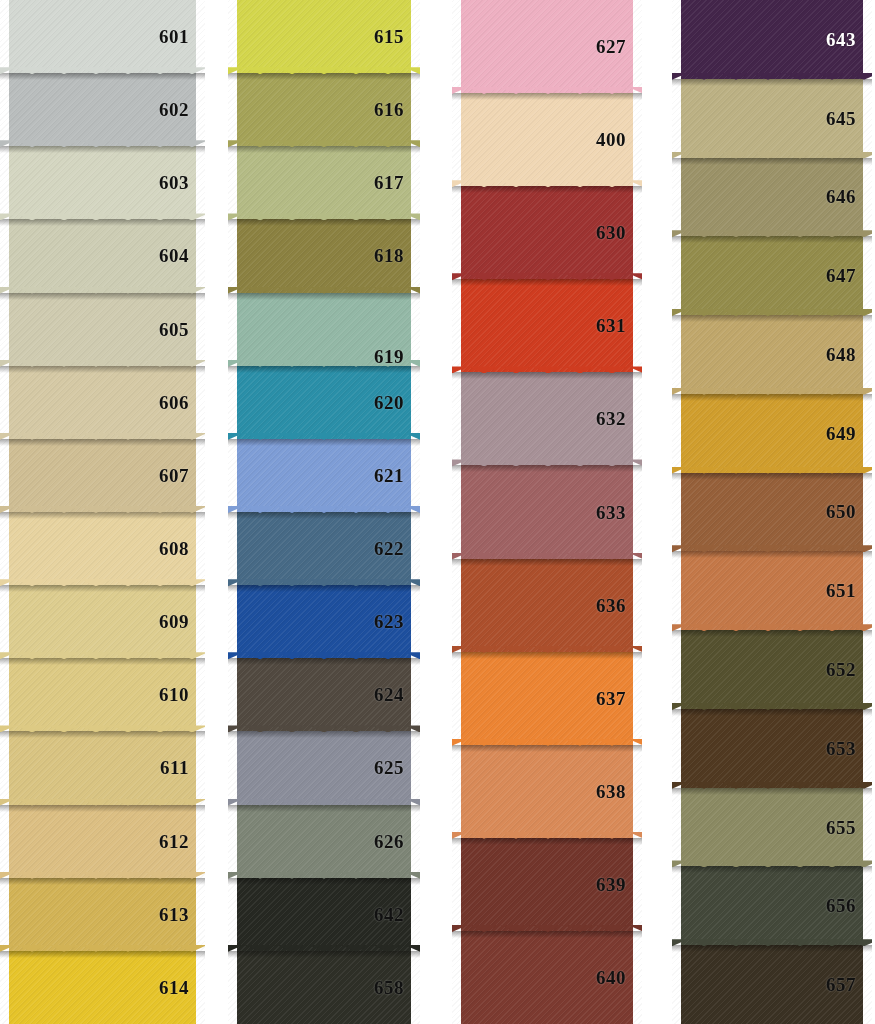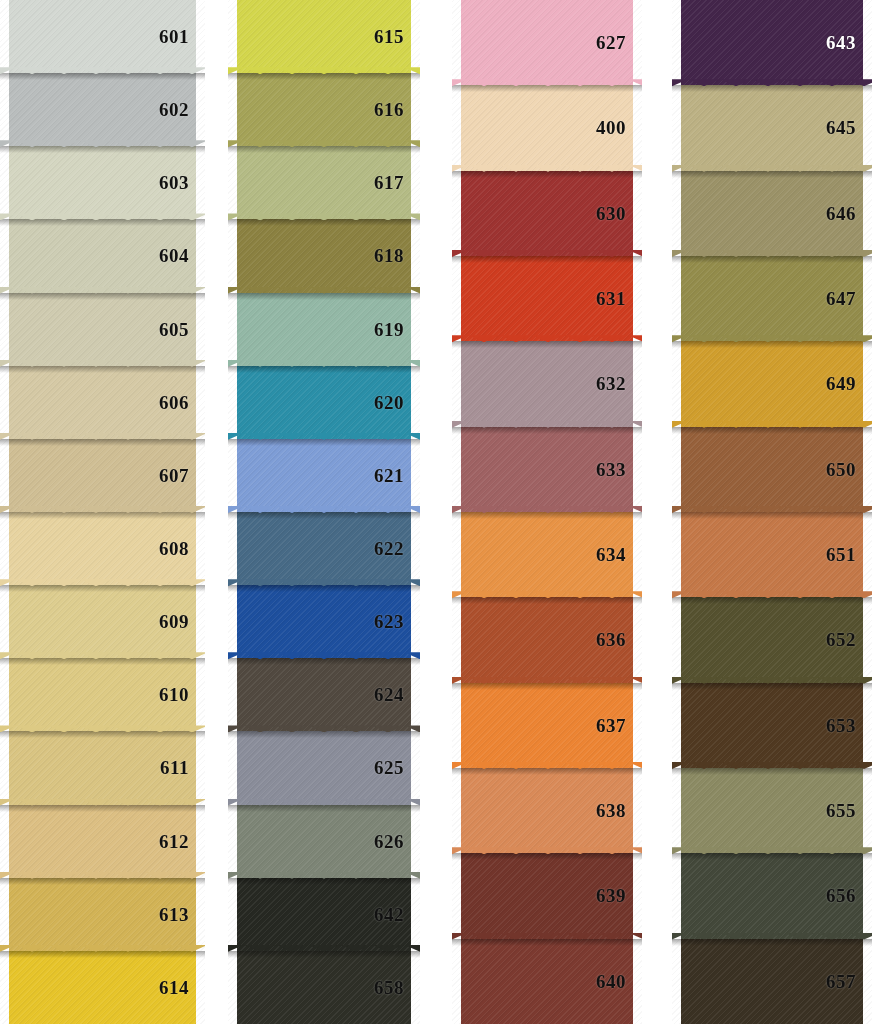--- a/index.html
+++ b/index.html
@@ -542,21 +542,21 @@
           <i style="top: 22px; background: rgb(255, 255, 255); clip-path: polygon(100% 0px, 0px 50%, 100% 100%);"></i>
           <i style="top: 33px; background: rgb(255, 255, 255); clip-path: polygon(100% 0px, 0px 50%, 100% 100%);"></i>
           <i style="top: 44px; background: rgb(255, 255, 255); clip-path: polygon(100% 0px, 0px 50%, 100% 100%);"></i>
           <i style="top: 55px; background: rgb(255, 255, 255); clip-path: polygon(100% 0px, 0px 50%, 100% 100%);"></i>
           <i style="top: 66px; background: rgb(255, 255, 255); clip-path: polygon(100% 0px, 0px 50%, 100% 100%);"></i>
           <i style="top: 77px; background: rgb(255, 255, 255); clip-path: polygon(100% 0px, 0px 50%, 100% 100%);"></i>
         </div>
         <div style="position: absolute; left: 0px; right: 0px; bottom: -1px; height: 7px; z-index: 4; background: rgb(139, 129, 65); clip-path: polygon(0% 0%, 0% 100%, 8.33333% 0%, 16.6667% 100%, 25% 0%, 33.3333% 100%, 41.6667% 0%, 50% 100%, 58.3333% 0%, 66.6667% 100%, 75% 0%, 83.3333% 100%, 91.6667% 0%, 100% 100%, 100% 0%);"></div>
         <div class="label dark">618</div>
       </div>
-      <div class="swatch" title="619" style="background: rgb(147, 184, 166);">
+      <div class="swatch" title="619" style="background: rgb(147, 184, 166); align-items: flex-end;">
         <div class="tex"></div>
         <div class="shadow"></div>
         <div class="zig left">
           <i style="top: 0px; background: rgb(255, 255, 255); clip-path: polygon(0px 0px, 100% 50%, 0px 100%);"></i>
           <i style="top: 11px; background: rgb(255, 255, 255); clip-path: polygon(0px 0px, 100% 50%, 0px 100%);"></i>
           <i style="top: 22px; background: rgb(255, 255, 255); clip-path: polygon(0px 0px, 100% 50%, 0px 100%);"></i>
           <i style="top: 33px; background: rgb(255, 255, 255); clip-path: polygon(0px 0px, 100% 50%, 0px 100%);"></i>
           <i style="top: 44px; background: rgb(255, 255, 255); clip-path: polygon(0px 0px, 100% 50%, 0px 100%);"></i>
           <i style="top: 55px; background: rgb(255, 255, 255); clip-path: polygon(0px 0px, 100% 50%, 0px 100%);"></i>
           <i style="top: 66px; background: rgb(255, 255, 255); clip-path: polygon(0px 0px, 100% 50%, 0px 100%);"></i>
@@ -956,46 +956,20 @@
           <i style="top: 22px; background: rgb(255, 255, 255); clip-path: polygon(100% 0px, 0px 50%, 100% 100%);"></i>
           <i style="top: 33px; background: rgb(255, 255, 255); clip-path: polygon(100% 0px, 0px 50%, 100% 100%);"></i>
           <i style="top: 44px; background: rgb(255, 255, 255); clip-path: polygon(100% 0px, 0px 50%, 100% 100%);"></i>
           <i style="top: 55px; background: rgb(255, 255, 255); clip-path: polygon(100% 0px, 0px 50%, 100% 100%);"></i>
           <i style="top: 66px; background: rgb(255, 255, 255); clip-path: polygon(100% 0px, 0px 50%, 100% 100%);"></i>
           <i style="top: 77px; background: rgb(255, 255, 255); clip-path: polygon(100% 0px, 0px 50%, 100% 100%);"></i>
         </div>
         <div style="position: absolute; left: 0px; right: 0px; bottom: -1px; height: 7px; z-index: 4; background: rgb(159, 98, 99); clip-path: polygon(0% 0%, 0% 100%, 8.42105% 0%, 16.8421% 100%, 25.2632% 0%, 33.6842% 100%, 42.1053% 0%, 50.5263% 100%, 58.9474% 0%, 67.3684% 100%, 75.7895% 0%, 84.2105% 100%, 92.6316% 0%, 101.053% 100%, 100% 0%);"></div>
         <div class="label dark">633</div>
       </div>
-      <div class="swatch" title="634" style="background: rgb(232, 147, 69);">
-        <div class="tex"></div>
-        <div class="shadow"></div>
-        <div class="zig left">
-          <i style="top: 0px; background: rgb(255, 255, 255); clip-path: polygon(0px 0px, 100% 50%, 0px 100%);"></i>
-          <i style="top: 11px; background: rgb(255, 255, 255); clip-path: polygon(0px 0px, 100% 50%, 0px 100%);"></i>
-          <i style="top: 22px; background: rgb(255, 255, 255); clip-path: polygon(0px 0px, 100% 50%, 0px 100%);"></i>
-          <i style="top: 33px; background: rgb(255, 255, 255); clip-path: polygon(0px 0px, 100% 50%, 0px 100%);"></i>
-          <i style="top: 44px; background: rgb(255, 255, 255); clip-path: polygon(0px 0px, 100% 50%, 0px 100%);"></i>
-          <i style="top: 55px; background: rgb(255, 255, 255); clip-path: polygon(0px 0px, 100% 50%, 0px 100%);"></i>
-          <i style="top: 66px; background: rgb(255, 255, 255); clip-path: polygon(0px 0px, 100% 50%, 0px 100%);"></i>
-          <i style="top: 77px; background: rgb(255, 255, 255); clip-path: polygon(0px 0px, 100% 50%, 0px 100%);"></i>
-        </div>
-        <div class="zig right">
-          <i style="top: 0px; background: rgb(255, 255, 255); clip-path: polygon(100% 0px, 0px 50%, 100% 100%);"></i>
-          <i style="top: 11px; background: rgb(255, 255, 255); clip-path: polygon(100% 0px, 0px 50%, 100% 100%);"></i>
-          <i style="top: 22px; background: rgb(255, 255, 255); clip-path: polygon(100% 0px, 0px 50%, 100% 100%);"></i>
-          <i style="top: 33px; background: rgb(255, 255, 255); clip-path: polygon(100% 0px, 0px 50%, 100% 100%);"></i>
-          <i style="top: 44px; background: rgb(255, 255, 255); clip-path: polygon(100% 0px, 0px 50%, 100% 100%);"></i>
-          <i style="top: 55px; background: rgb(255, 255, 255); clip-path: polygon(100% 0px, 0px 50%, 100% 100%);"></i>
-          <i style="top: 66px; background: rgb(255, 255, 255); clip-path: polygon(100% 0px, 0px 50%, 100% 100%);"></i>
-          <i style="top: 77px; background: rgb(255, 255, 255); clip-path: polygon(100% 0px, 0px 50%, 100% 100%);"></i>
-        </div>
-        <div style="position: absolute; left: 0px; right: 0px; bottom: -1px; height: 7px; z-index: 4; background: rgb(232, 147, 69); clip-path: polygon(0% 0%, 0% 100%, 8.42105% 0%, 16.8421% 100%, 25.2632% 0%, 33.6842% 100%, 42.1053% 0%, 50.5263% 100%, 58.9474% 0%, 67.3684% 100%, 75.7895% 0%, 84.2105% 100%, 92.6316% 0%, 101.053% 100%, 100% 0%);"></div>
-        <div class="label dark">634</div>
-      </div>
       <div class="swatch" title="636" style="background: rgb(172, 79, 44);">
         <div class="tex"></div>
         <div class="shadow"></div>
         <div class="zig left">
           <i style="top: 0px; background: rgb(255, 255, 255); clip-path: polygon(0px 0px, 100% 50%, 0px 100%);"></i>
           <i style="top: 11px; background: rgb(255, 255, 255); clip-path: polygon(0px 0px, 100% 50%, 0px 100%);"></i>
           <i style="top: 22px; background: rgb(255, 255, 255); clip-path: polygon(0px 0px, 100% 50%, 0px 100%);"></i>
           <i style="top: 33px; background: rgb(255, 255, 255); clip-path: polygon(0px 0px, 100% 50%, 0px 100%);"></i>
           <i style="top: 44px; background: rgb(255, 255, 255); clip-path: polygon(0px 0px, 100% 50%, 0px 100%);"></i>
           <i style="top: 55px; background: rgb(255, 255, 255); clip-path: polygon(0px 0px, 100% 50%, 0px 100%);"></i>
@@ -1213,20 +1187,46 @@
           <i style="top: 11px; background: rgb(255, 255, 255); clip-path: polygon(100% 0px, 0px 50%, 100% 100%);"></i>
           <i style="top: 22px; background: rgb(255, 255, 255); clip-path: polygon(100% 0px, 0px 50%, 100% 100%);"></i>
           <i style="top: 33px; background: rgb(255, 255, 255); clip-path: polygon(100% 0px, 0px 50%, 100% 100%);"></i>
           <i style="top: 44px; background: rgb(255, 255, 255); clip-path: polygon(100% 0px, 0px 50%, 100% 100%);"></i>
           <i style="top: 55px; background: rgb(255, 255, 255); clip-path: polygon(100% 0px, 0px 50%, 100% 100%);"></i>
           <i style="top: 66px; background: rgb(255, 255, 255); clip-path: polygon(100% 0px, 0px 50%, 100% 100%);"></i>
           <i style="top: 77px; background: rgb(255, 255, 255); clip-path: polygon(100% 0px, 0px 50%, 100% 100%);"></i>
         </div>
         <div style="position: absolute; left: 0px; right: 0px; bottom: -1px; height: 7px; z-index: 4; background: rgb(147, 140, 75); clip-path: polygon(0% 0%, 0% 100%, 8% 0%, 16% 100%, 24% 0%, 32% 100%, 40% 0%, 48% 100%, 56% 0%, 64% 100%, 72% 0%, 80% 100%, 88% 0%, 96% 100%, 104% 0%, 100% 0%);"></div>
         <div class="label dark">647</div>
+      </div>
+      <div class="swatch" title="648" style="background: rgb(192, 167, 107);">
+        <div class="tex"></div>
+        <div class="shadow"></div>
+        <div class="zig left">
+          <i style="top: 0px; background: rgb(255, 255, 255); clip-path: polygon(0px 0px, 100% 50%, 0px 100%);"></i>
+          <i style="top: 11px; background: rgb(255, 255, 255); clip-path: polygon(0px 0px, 100% 50%, 0px 100%);"></i>
+          <i style="top: 22px; background: rgb(255, 255, 255); clip-path: polygon(0px 0px, 100% 50%, 0px 100%);"></i>
+          <i style="top: 33px; background: rgb(255, 255, 255); clip-path: polygon(0px 0px, 100% 50%, 0px 100%);"></i>
+          <i style="top: 44px; background: rgb(255, 255, 255); clip-path: polygon(0px 0px, 100% 50%, 0px 100%);"></i>
+          <i style="top: 55px; background: rgb(255, 255, 255); clip-path: polygon(0px 0px, 100% 50%, 0px 100%);"></i>
+          <i style="top: 66px; background: rgb(255, 255, 255); clip-path: polygon(0px 0px, 100% 50%, 0px 100%);"></i>
+          <i style="top: 77px; background: rgb(255, 255, 255); clip-path: polygon(0px 0px, 100% 50%, 0px 100%);"></i>
+        </div>
+        <div class="zig right">
+          <i style="top: 0px; background: rgb(255, 255, 255); clip-path: polygon(100% 0px, 0px 50%, 100% 100%);"></i>
+          <i style="top: 11px; background: rgb(255, 255, 255); clip-path: polygon(100% 0px, 0px 50%, 100% 100%);"></i>
+          <i style="top: 22px; background: rgb(255, 255, 255); clip-path: polygon(100% 0px, 0px 50%, 100% 100%);"></i>
+          <i style="top: 33px; background: rgb(255, 255, 255); clip-path: polygon(100% 0px, 0px 50%, 100% 100%);"></i>
+          <i style="top: 44px; background: rgb(255, 255, 255); clip-path: polygon(100% 0px, 0px 50%, 100% 100%);"></i>
+          <i style="top: 55px; background: rgb(255, 255, 255); clip-path: polygon(100% 0px, 0px 50%, 100% 100%);"></i>
+          <i style="top: 66px; background: rgb(255, 255, 255); clip-path: polygon(100% 0px, 0px 50%, 100% 100%);"></i>
+          <i style="top: 77px; background: rgb(255, 255, 255); clip-path: polygon(100% 0px, 0px 50%, 100% 100%);"></i>
+        </div>
+        <div style="position: absolute; left: 0px; right: 0px; bottom: -1px; height: 7px; z-index: 4; background: rgb(192, 167, 107); clip-path: polygon(0% 0%, 0% 100%, 8% 0%, 16% 100%, 24% 0%, 32% 100%, 40% 0%, 48% 100%, 56% 0%, 64% 100%, 72% 0%, 80% 100%, 88% 0%, 96% 100%, 104% 0%, 100% 0%);"></div>
+        <div class="label dark">648</div>
       </div>
       <div class="swatch" title="649" style="background: rgb(208, 158, 45);">
         <div class="tex"></div>
         <div class="shadow"></div>
         <div class="zig left">
           <i style="top: 0px; background: rgb(255, 255, 255); clip-path: polygon(0px 0px, 100% 50%, 0px 100%);"></i>
           <i style="top: 11px; background: rgb(255, 255, 255); clip-path: polygon(0px 0px, 100% 50%, 0px 100%);"></i>
           <i style="top: 22px; background: rgb(255, 255, 255); clip-path: polygon(0px 0px, 100% 50%, 0px 100%);"></i>
           <i style="top: 33px; background: rgb(255, 255, 255); clip-path: polygon(0px 0px, 100% 50%, 0px 100%);"></i>
           <i style="top: 44px; background: rgb(255, 255, 255); clip-path: polygon(0px 0px, 100% 50%, 0px 100%);"></i>

